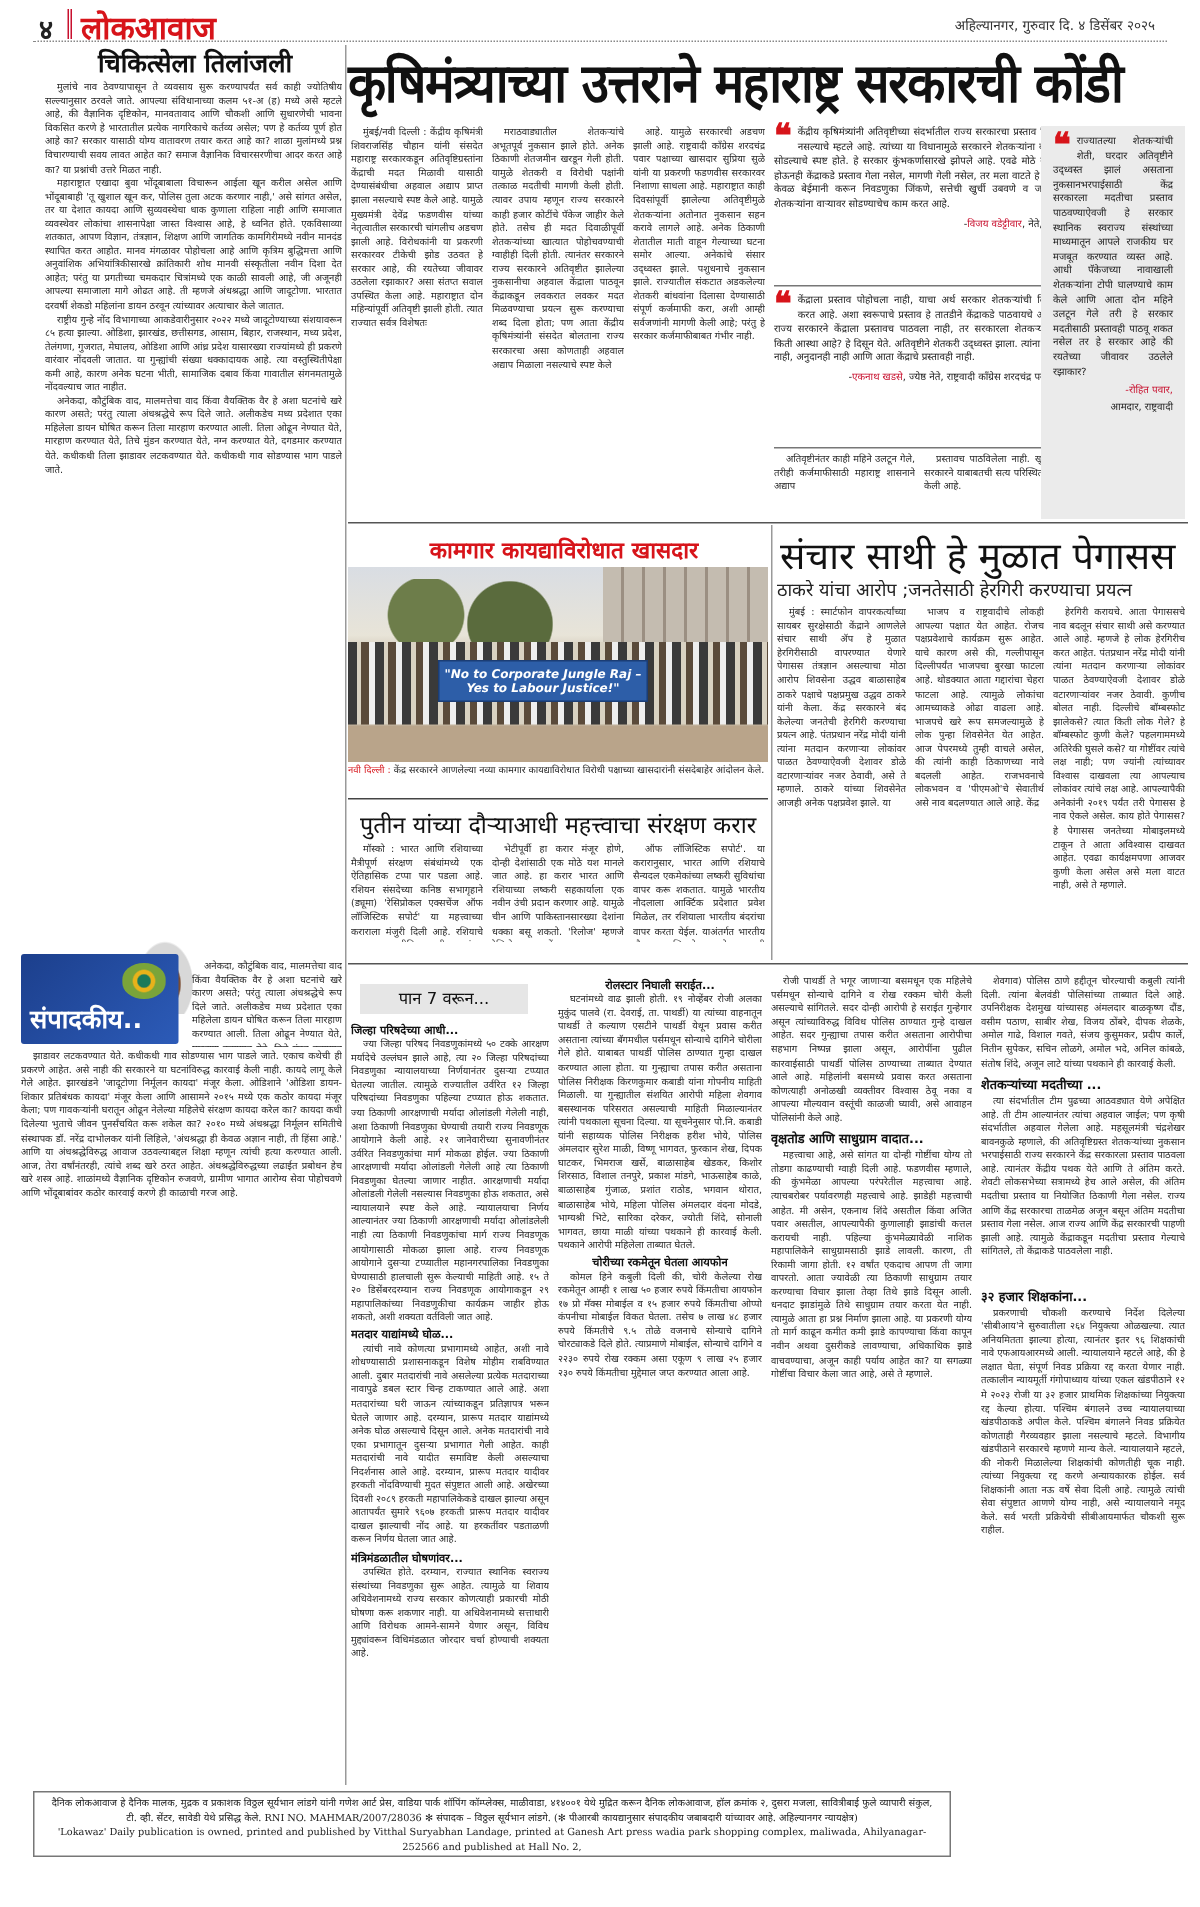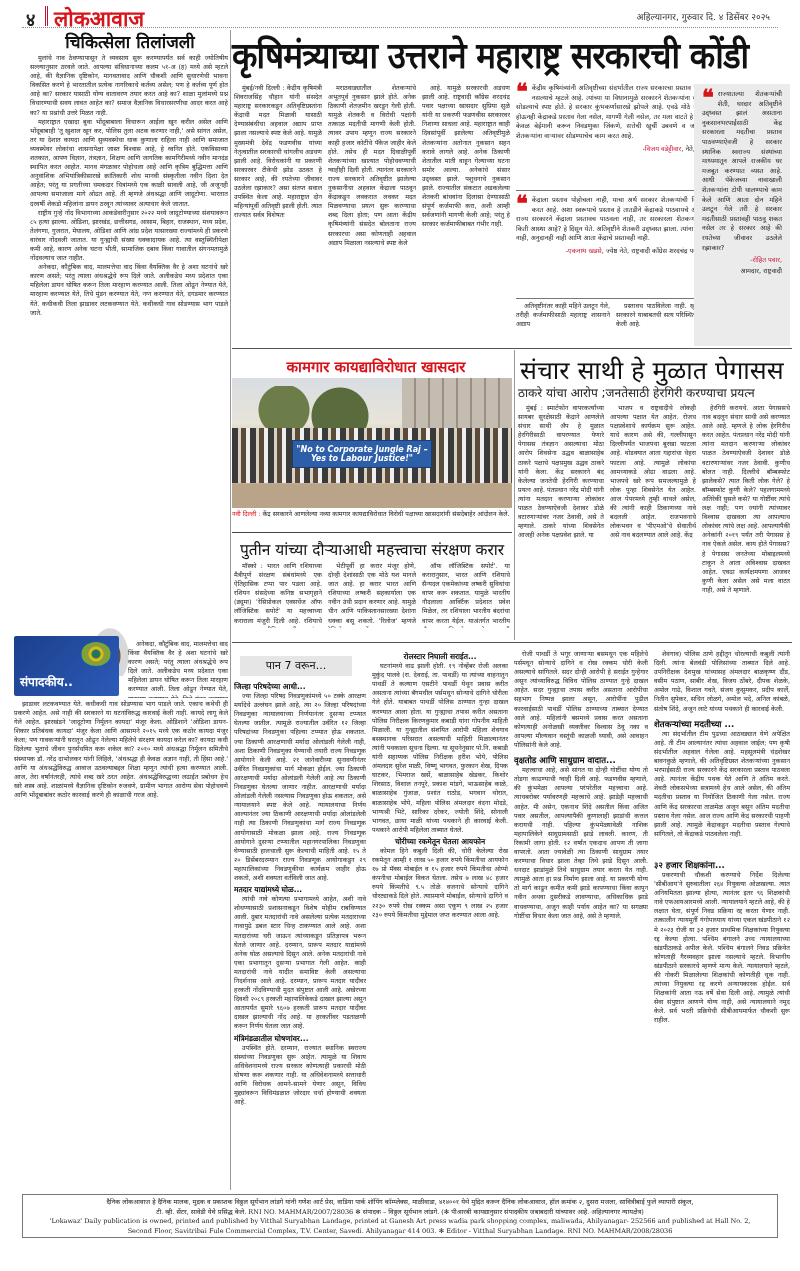--- a/index.html
+++ b/index.html
@@ -33,29 +33,29 @@
   .photo .crowd { position: absolute; left: 0; top: 50px; width: 280px; height: 55px; background: repeating-linear-gradient(90deg, #3a3a3a 0 6px, #d9d2c2 6px 9px, #5a4a3a 9px 14px, #eeeeee 14px 18px); }
   .photo .ground { position: absolute; left: 0; bottom: 0; width: 280px; height: 24px; background: #b9a48a; }
   .banner { position: absolute; left: 60px; top: 62px; width: 140px; height: 28px; background: #2d5ea8; color: #fff; font-size: 8px; font-weight: bold; font-style: italic; display: flex; align-items: center; justify-content: center; text-align: center; font-family: "DejaVu Sans", sans-serif; border: 1px solid #1b3d75; }
   .caption { position: absolute; left: 232px; top: 510px; width: 280px; font-size: 6.3px; line-height: 8.5px; color: #222; font-family: "DejaVu Sans", sans-serif; }
   .caption .loc { color: #d7141a; }
 
   .h2 { position: absolute; font-family: "DejaVu Sans", sans-serif; color: #111; white-space: nowrap; }
   .subhead { position: absolute; font-size: 12.5px; color: #222; font-family: "DejaVu Sans", sans-serif; white-space: nowrap; }
 
   .editorial-box { position: absolute; left: 14px; top: 636px; width: 105px; height: 60px; background: linear-gradient(135deg, #1c3f8c, #2c5bb8); border-radius: 2px; }
-  .editorial-box .lbl { position: absolute; left: 6px; bottom: 6px; color: #fff; font-size: 12px; font-weight: bold; font-family: "DejaVu Sans", sans-serif; }
+  .editorial-box .lbl { position: absolute; left: 6px; bottom: 6px; color: #fff; font-size: 17px; font-weight: bold; font-family: "DejaVu Sans", sans-serif; }
   .editorial-box .feather { position: absolute; right: 8px; top: 6px; width: 30px; height: 24px; border-radius: 50%; background: radial-gradient(circle, #1b7a5a 0 4px, #e8b21a 5px 7px, #7aa43a 8px 14px, transparent 15px); }
   .editorial-ink { position: absolute; left: 90px; top: 626px; width: 40px; height: 50px; background: radial-gradient(ellipse at 50% 60%, #7a4d33 0 10px, #d8d8d8 11px 18px, transparent 19px); }
 
   .pan1 { position: absolute; left: 240px; top: 683px; width: 112px; height: 20px; background: #e6e6e6; text-align: center; font-size: 11px; line-height: 20px; color: #111; font-family: "DejaVu Sans", sans-serif; }
   .sec-h { font-weight: bold; font-size: 7.5px; color: #111; text-indent: 0 !important; margin: 2px 0 1px; font-family: "DejaVu Sans", sans-serif; }
   .sec-c { text-align: center; }
 
-  .footer { position: absolute; left: 22px; top: 1194px; width: 756px; height: 44px; border: 1px solid #777; padding: 3px 6px; text-align: center; font-size: 6.5px; line-height: 9.6px; color: #222; font-family: "DejaVu Serif", serif; }
+  .footer { position: absolute; left: 22px; top: 1194px; width: 612px; height: 44px; border: 1px solid #777; padding: 3px 6px; text-align: center; font-size: 6.5px; line-height: 9.6px; color: #222; font-family: "DejaVu Serif", serif; }
 </style>
 </head>
 <body>
 
 <div class="pageno">४</div>
 <div class="vbar"></div>
 <div class="logo">लोकआवाज</div>
 <div class="dateline">अहिल्यानगर, गुरुवार दि. ४ डिसेंबर २०२५</div>
 <div class="hdr-rule"></div>
 
@@ -186,14 +186,13 @@
   <div class="sec-h" style="font-size:8.5px; margin-top:6px;">शेतकऱ्यांच्या मदतीच्या ...</div>
   <p>त्या संदर्भातील टीम पुढच्या आठवड्यात येणे अपेक्षित आहे. ती टीम आल्यानंतर त्यांचा अहवाल जाईल; पण कृषी संदर्भातील अहवाल गेलेला आहे. महसूलमंत्री चंद्रशेखर बावनकुळे म्हणाले, की अतिवृष्टिग्रस्त शेतकऱ्यांच्या नुकसान भरपाईसाठी राज्य सरकारने केंद्र सरकारला प्रस्ताव पाठवला आहे. त्यानंतर केंद्रीय पथक येते आणि ते अंतिम करते. शेवटी लोकसभेच्या सत्रामध्ये हेच आले असेल, की अंतिम मदतीचा प्रस्ताव या नियोजित ठिकाणी गेला नसेल. राज्य आणि केंद्र सरकारचा ताळमेळ अजून बसून अंतिम मदतीचा प्रस्ताव गेला नसेल. आज राज्य आणि केंद्र सरकारची पाहणी झाली आहे. त्यामुळे केंद्राकडून मदतीचा प्रस्ताव गेल्याचे सांगितले, तो केंद्राकडे पाठवलेला नाही.</p>
   <div class="sec-h" style="font-size:8.5px; margin-top:22px;">३२ हजार शिक्षकांना...</div>
   <p>प्रकरणाची चौकशी करण्याचे निर्देश दिलेल्या 'सीबीआय'ने सुरुवातीला २६४ नियुक्त्या ओळखल्या. त्यात अनियमितता झाल्या होत्या, त्यानंतर इतर ९६ शिक्षकांची नावे एफआयआरमध्ये आली. न्यायालयाने म्हटले आहे, की हे लक्षात घेता, संपूर्ण निवड प्रक्रिया रद्द करता येणार नाही. तत्कालीन न्यायमूर्ती गंगोपाध्याय यांच्या एकल खंडपीठाने १२ मे २०२३ रोजी या ३२ हजार प्राथमिक शिक्षकांच्या नियुक्त्या रद्द केल्या होत्या. पश्चिम बंगालने उच्च न्यायालयाच्या खंडपीठाकडे अपील केले. पश्चिम बंगालने निवड प्रक्रियेत कोणताही गैरव्यवहार झाला नसल्याचे म्हटले. विभागीय खंडपीठाने सरकारचे म्हणणे मान्य केले. न्यायालयाने म्हटले, की नोकरी मिळालेल्या शिक्षकांची कोणतीही चूक नाही. त्यांच्या नियुक्त्या रद्द करणे अन्यायकारक होईल. सर्व शिक्षकांनी आता नऊ वर्षे सेवा दिली आहे. त्यामुळे त्यांची सेवा संपुष्टात आणणे योग्य नाही, असे न्यायालयाने नमूद केले. सर्व भरती प्रक्रियेची सीबीआयमार्फत चौकशी सुरू राहील.</p>
 </div>
 
 <div class="footer">
   <div>दैनिक लोकआवाज हे दैनिक मालक, मुद्रक व प्रकाशक विठ्ठल सूर्यभान लांडगे यांनी गणेश आर्ट प्रेस, वाडिया पार्क शॉपिंग कॉम्प्लेक्स, माळीवाडा, ४१४००१ येथे मुद्रित करून दैनिक लोकआवाज, हॉल क्रमांक २, दुसरा मजला, सावित्रीबाई फुले व्यापारी संकुल,</div>
   <div>टी. व्ही. सेंटर, सावेडी येथे प्रसिद्ध केले. RNI NO. MAHMAR/2007/28036 ✻ संपादक – विठ्ठल सूर्यभान लांडगे. (✻ पीआरबी कायद्यानुसार संपादकीय जबाबदारी यांच्यावर आहे. अहिल्यानगर न्यायक्षेत्र)</div>
   <div>'Lokawaz' Daily publication is owned, printed and published by Vitthal Suryabhan Landage, printed at Ganesh Art press wadia park shopping complex, maliwada, Ahilyanagar- 252566 and published at Hall No. 2,</div>
-  <div>Second Floor, Savitribai Fule Commercial Complex, T.V. Center, Savedi. Ahilyanagar 414 003. ✻ Editor - Vitthal Suryabhan Landage. RNI NO. MAHMAR/2008/28036</div>
 </div>
 
 </body></html>

